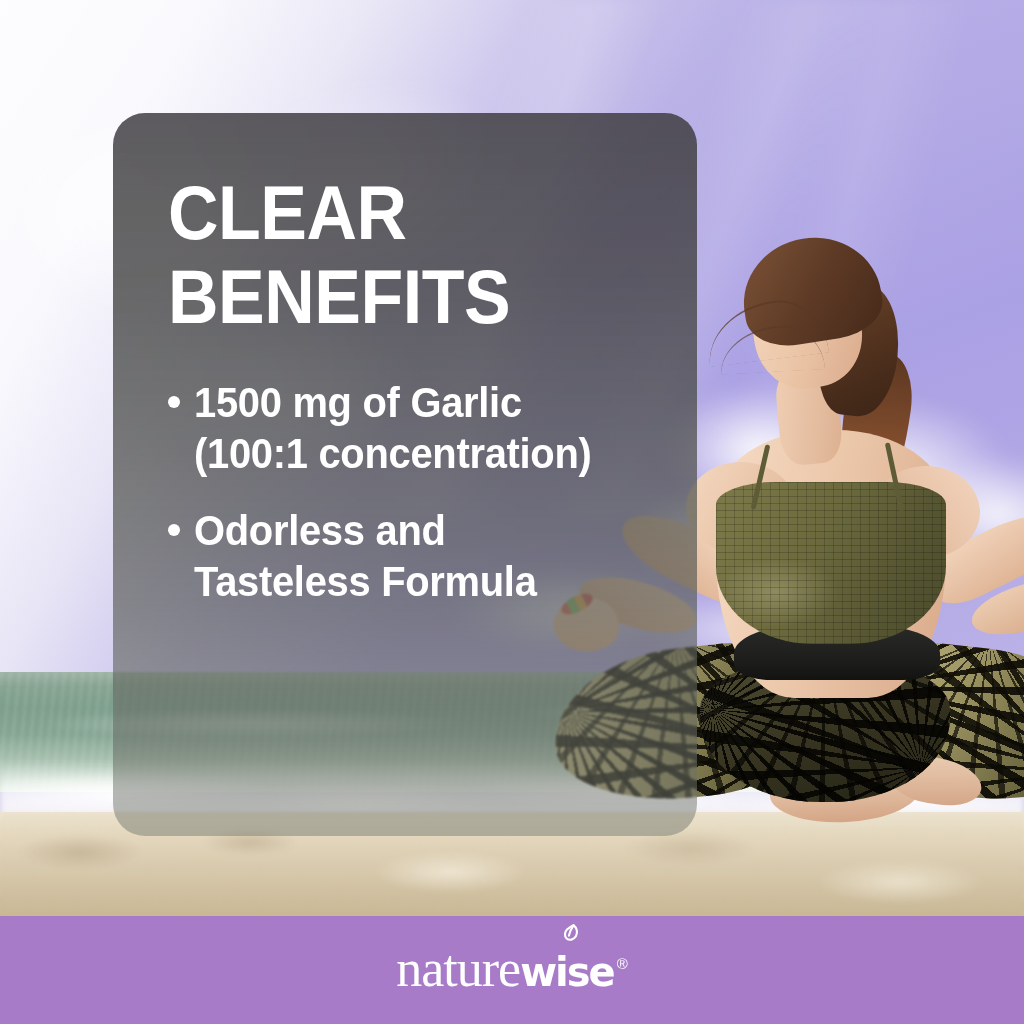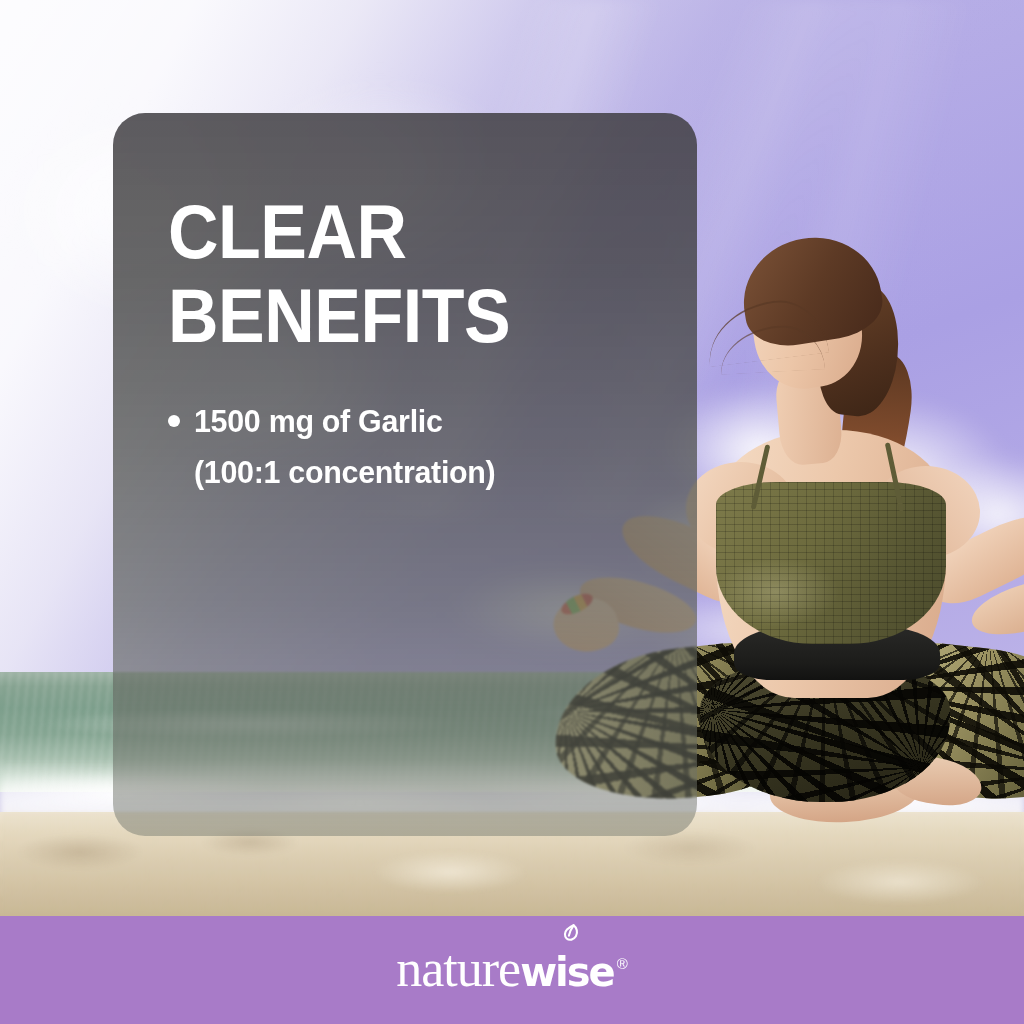--- a/index.html
+++ b/index.html
@@ -285,40 +285,40 @@
     background:linear-gradient(180deg,
       rgba(62,60,64,.84) 0%,
       rgba(66,66,66,.80) 22%,
       rgba(78,80,76,.74) 46%,
       rgba(88,92,86,.66) 68%,
       rgba(104,108,100,.56) 86%,
       rgba(118,122,112,.48) 100%);
     backdrop-filter:blur(1px);
   }
 
-  .card-inner{ position:absolute; inset:0; padding:77px 0 0 55px; }
+  .card-inner{ position:absolute; inset:0; padding:58px 0 0 55px; }
 
   .headline{
     color:#fff;
     font-size:76px;
     line-height:84px;
     font-weight:700;
     letter-spacing:-0.5px;
     text-transform:uppercase;
     font-family:"Liberation Sans Narrow","Liberation Sans", sans-serif;
     transform:scaleX(.92);
     transform-origin:left top;
     white-space:pre-line;
   }
 
   .benefits{ list-style:none; margin-top:38px; }
   .benefit{
     display:flex; align-items:flex-start;
     color:#fff;
-    font-size:32px;
+    font-size:42px;
     line-height:51px;
     font-weight:700;
     letter-spacing:-0.3px;
     margin-bottom:26px;
     font-family:"Liberation Sans Narrow","Liberation Sans", sans-serif;
   }
   .bullet{
     flex:0 0 auto;
     width:12px; height:12px; border-radius:50%;
     background:#fff;
@@ -417,20 +417,25 @@
     <div class="card-inner">
       <h1 class="headline">CLEAR
 BENEFITS</h1>
 
       <ul class="benefits">
         <li class="benefit">
           <span class="bullet"></span>
           <span class="benefit-text">1500 mg of Garlic
 (100:1 concentration)</span>
         </li>
+        <li class="benefit">
+          <span class="bullet"></span>
+          <span class="benefit-text">Odorless and
+Tasteless Formula</span>
+        </li>
       </ul>
     </div>
   </div>
 
   <div class="footer">
     <div class="logo">
       <span class="logo-nature">nature</span>
       <span class="logo-wise">wise</span>
       <span class="logo-reg">®</span>
       <svg class="leaf" viewBox="0 0 22 26">

